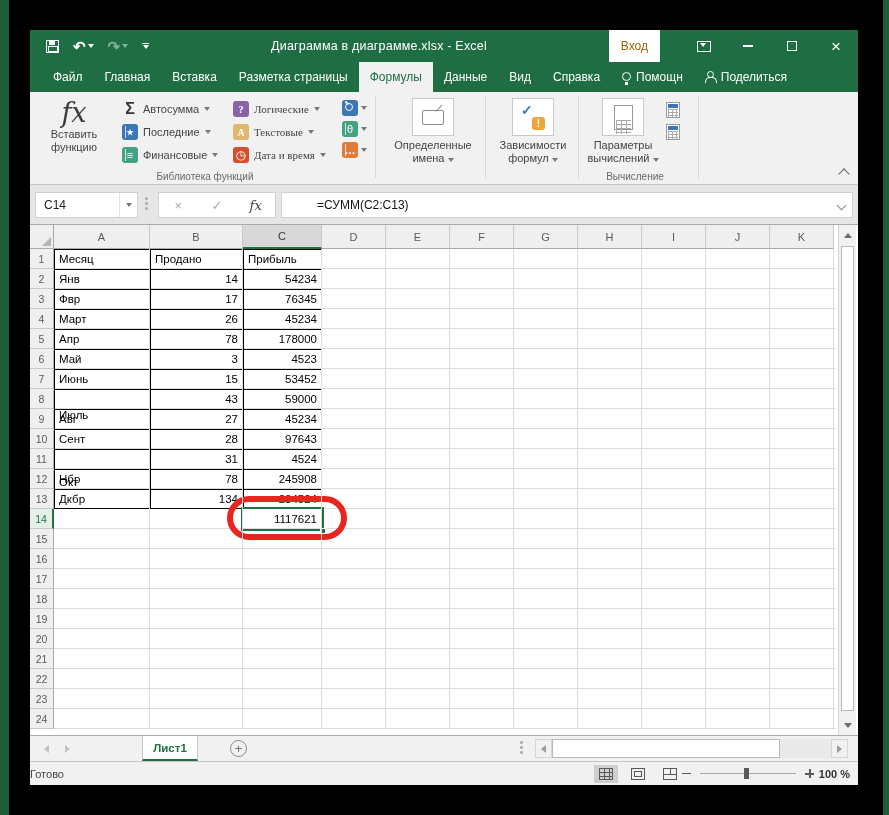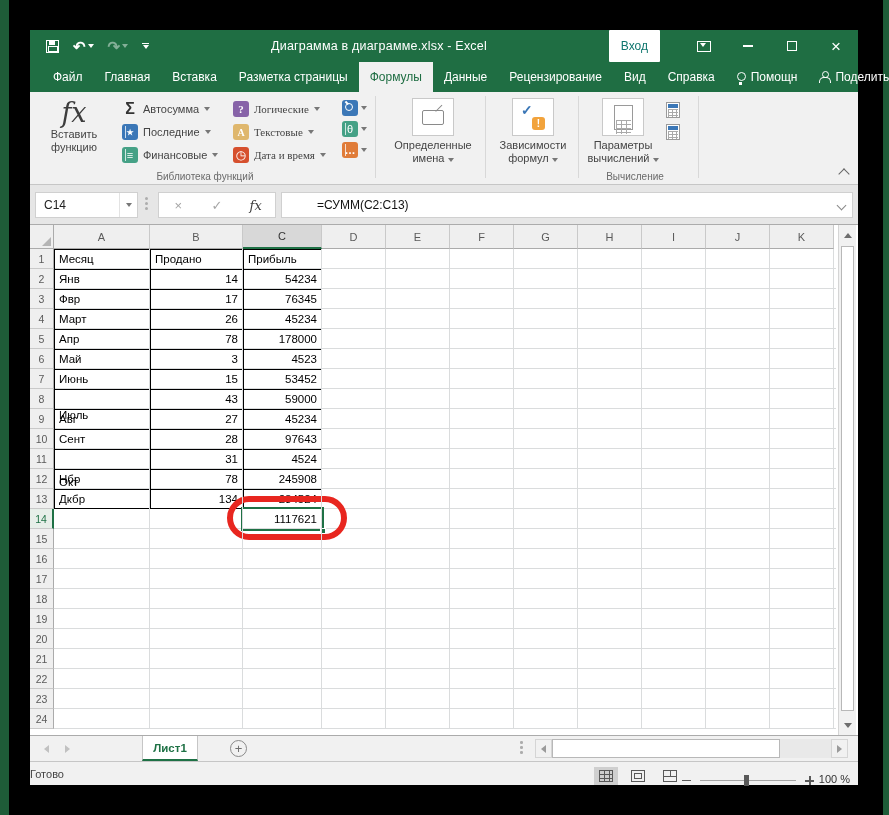--- a/index.html
+++ b/index.html
@@ -15,21 +15,21 @@
   .save-ic { width:13px; height:13px; border:1.5px solid #fff; position:relative; }
   .save-ic::before { content:""; position:absolute; left:2px; top:0; width:6px; height:4px; background:#fff; }
   .save-ic::after { content:""; position:absolute; left:1px; bottom:0; width:8px; height:4px; border:1px solid #fff; }
   .arrow-glyph { font-size:15px; line-height:1; color:#fff; font-weight:bold; }
   .dim { opacity:.45; }
   .caret-w { width:0; height:0; border-left:3px solid transparent; border-right:3px solid transparent; border-top:4px solid #fff; display:inline-block; }
   .qat-group { display:flex; align-items:center; gap:2px; }
   .custom-ic { display:flex; flex-direction:column; align-items:center; gap:1px; }
   .custom-ic i { width:7px; height:1.5px; background:#fff; }
   .win-title { flex:1; text-align:center; font-size:12.5px; letter-spacing:.2px; }
-  .signin-btn { background:#fff; color:#0f766e; font-size:12px; padding:9px 12px; border-radius:1px; margin-right:22px; }
+  .signin-btn { background:#fff; color:#a16207; font-size:12px; padding:9px 12px; border-radius:1px; margin-right:22px; }
   .winctl { display:flex; align-items:center; gap:0; }
   .winctl > div { width:44px; height:32px; display:flex; align-items:center; justify-content:center; }
   .ribdisp-ic { width:14px; height:11px; border:1.5px solid #fff; position:relative; }
   .ribdisp-ic::before { content:""; position:absolute; left:2px; top:1px; width:0; height:0; border-left:3px solid transparent; border-right:3px solid transparent; border-top:4px solid #fff; }
   .min-ic { width:10px; height:1.5px; background:#fff; }
   .max-ic { width:10px; height:10px; border:1.5px solid #fff; }
   .close-ic { font-size:17px; line-height:1; color:#fff; }
 
   
   .tabrow { height:30px; background:#1F6E43; display:flex; align-items:stretch; color:#fff; font-size:12px; padding-left:12px; }
@@ -136,21 +136,21 @@
   .sheetdots { position:absolute; left:490px; top:5px; }
   .sheetdots i { display:block; width:2.5px; height:2.5px; border-radius:50%; background:#ADADAD; margin-bottom:2.5px; }
   .hscroll { position:absolute; left:505px; right:10px; top:3px; height:19px; display:flex; align-items:center; }
   .hscroll .hbtn { width:17px; height:19px; background:#F1F1F1; border:1px solid #D5D5D5; display:flex; align-items:center; justify-content:center; }
   .hthumb { width:228px; height:19px; background:#fff; border:1px solid #B8B8B8; }
   .htrack { flex:1; height:19px; background:#E9E9E9; }
 
   
   .statusbar { position:relative; height:24px; background:#F1F1F1; border-top:1px solid #C6C6C6; display:flex; align-items:center; font-size:11px; color:#444; }
   .statusleft { }
-  .statusright { position:absolute; right:8px; display:flex; align-items:flex-end; height:100%; }
+  .statusright { position:absolute; right:8px; display:flex; align-items:center; height:100%;font-weight:bold; }
   .viewbtns { display:flex; align-items:center; gap:8px; }
   .viewbtn { width:24px; height:18px; display:flex; align-items:center; justify-content:center; }
   .viewbtn.active { background:#CFCFCF; }
   .vb-grid { width:14px; height:12px; border:1px solid #595959;
     background-image:linear-gradient(#595959 1px, transparent 1px), linear-gradient(90deg,#595959 1px, transparent 1px); background-size:5px 4px; background-position:-1px -1px; }
   .vb-layout { width:14px; height:12px; border:1px solid #595959; position:relative; }
   .vb-layout::after { content:""; position:absolute; left:2px; top:2px; right:2px; bottom:2px; border:1px solid #595959; }
   .vb-break { width:14px; height:12px; border:1px solid #595959; position:relative; }
   .vb-break::after { content:""; position:absolute; left:6px; top:0; bottom:4px; width:1px; background:#595959; }
   .vb-break::before { content:""; position:absolute; left:0; right:0; bottom:4px; height:1px; background:#595959; }
@@ -216,23 +216,20 @@
         <span>Вставка</span>
       </div>
       <div class="tab">
         <span>Разметка страницы</span>
       </div>
       <div class="tab active">
         <span>Формулы</span>
       </div>
       <div class="tab">
         <span>Данные</span>
-      </div>
-      <div class="tab">
-        <span>Рецензирование</span>
       </div>
       <div class="tab">
         <span>Вид</span>
       </div>
       <div class="tab">
         <span>Справка</span>
       </div>
       <div class="tab">
         <span class="tabicon bulb"></span>
         <span>Помощн</span>

